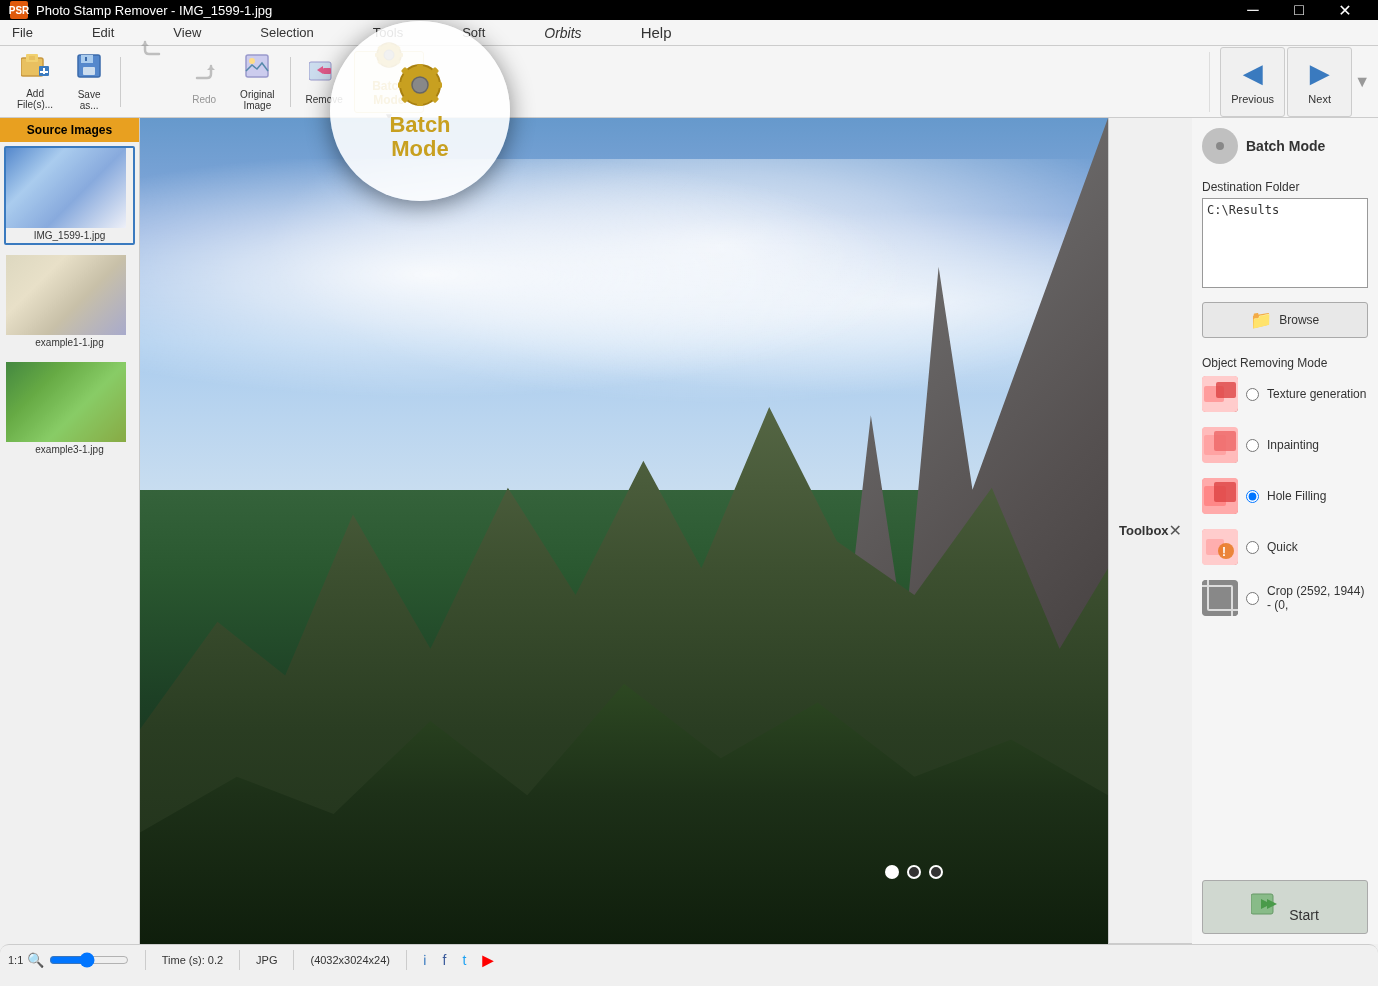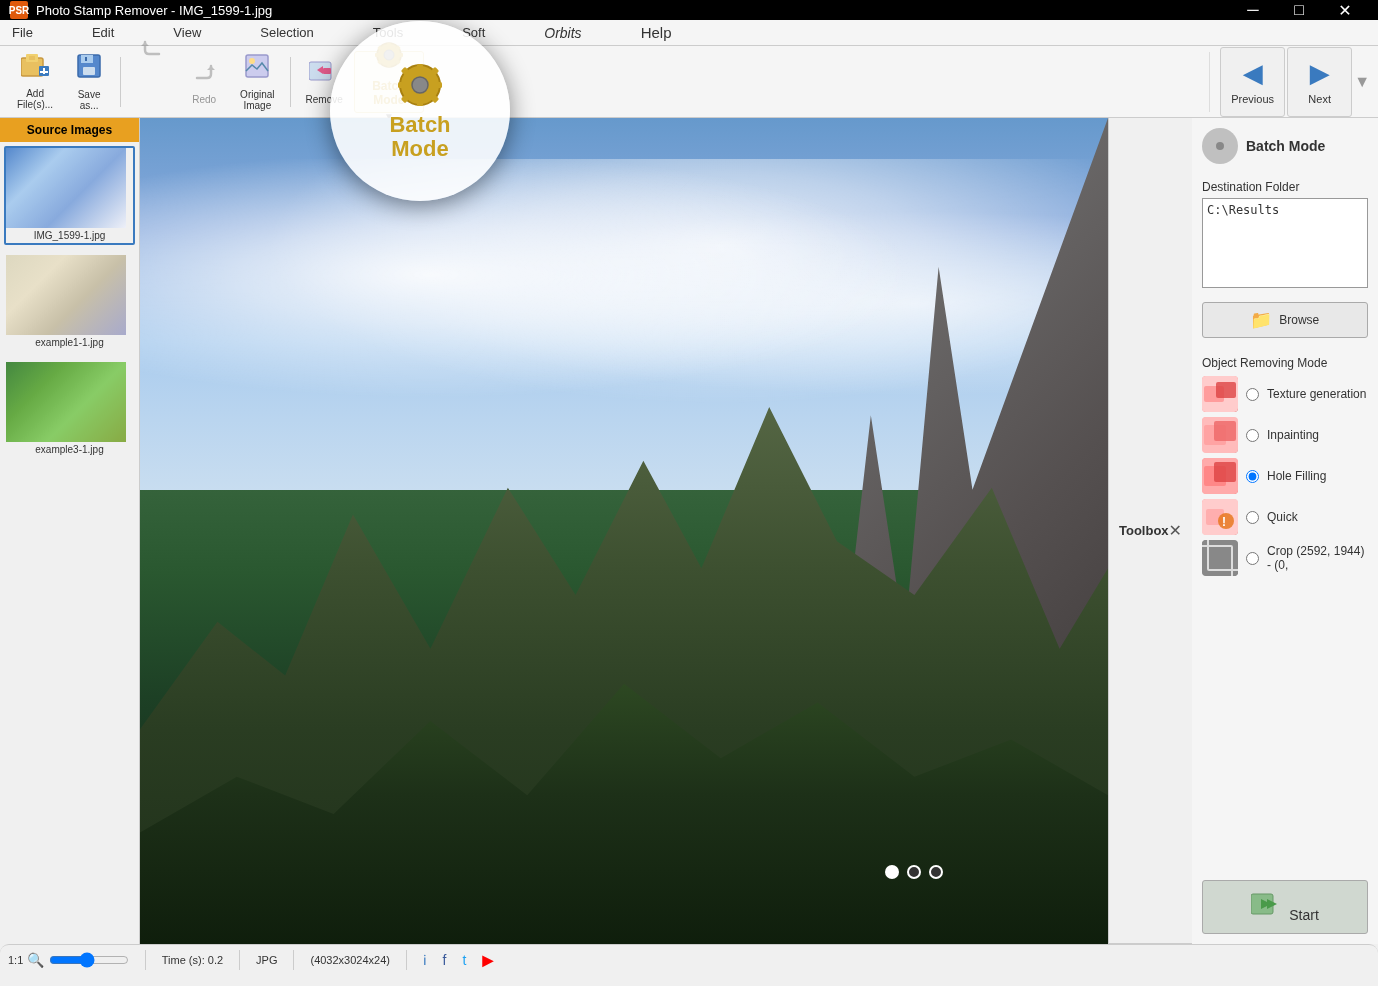--- a/index.html
+++ b/index.html
@@ -234,21 +234,21 @@
       cursor: pointer;
       font-size: 12px;
       color: #333;
       width: 100%;
       margin-top: 4px;
     }
     .browse-folder-icon { font-size: 18px; color: #e8a020; }
 
     .removing-mode-label { font-size: 12px; color: #333; font-weight: 500; margin-top: 8px; }
 
-    .mode-options { display: flex; flex-direction: column; gap: 5px; margin-top: 6px; }
+    .mode-options { display: flex; flex-direction: column; gap: 15px; margin-top: 6px; }
     .mode-option {
       display: flex;
       align-items: center;
       gap: 8px;
       cursor: pointer;
     }
     .mode-icon {
       width: 36px;
       height: 36px;
       border-radius: 4px;

